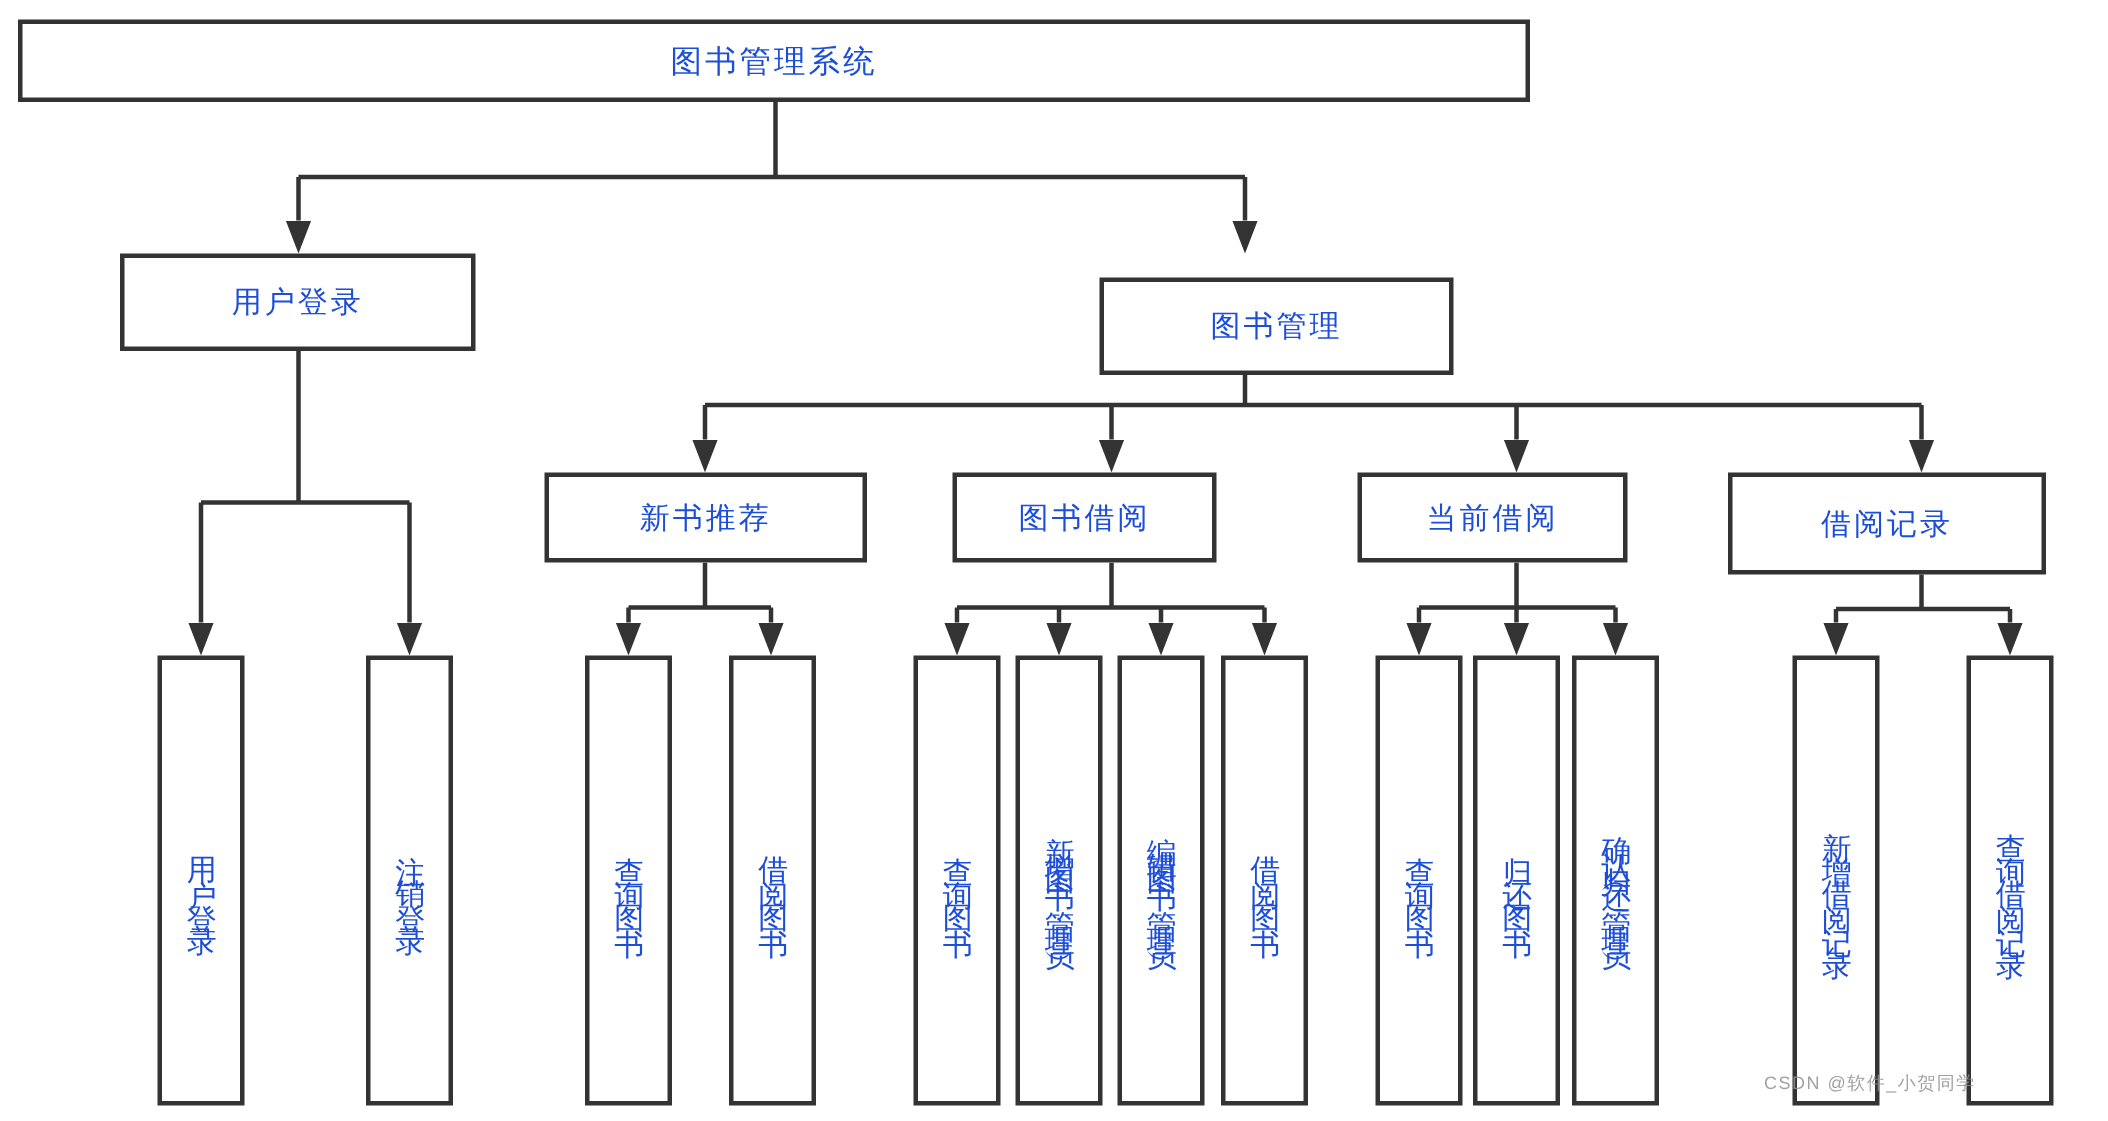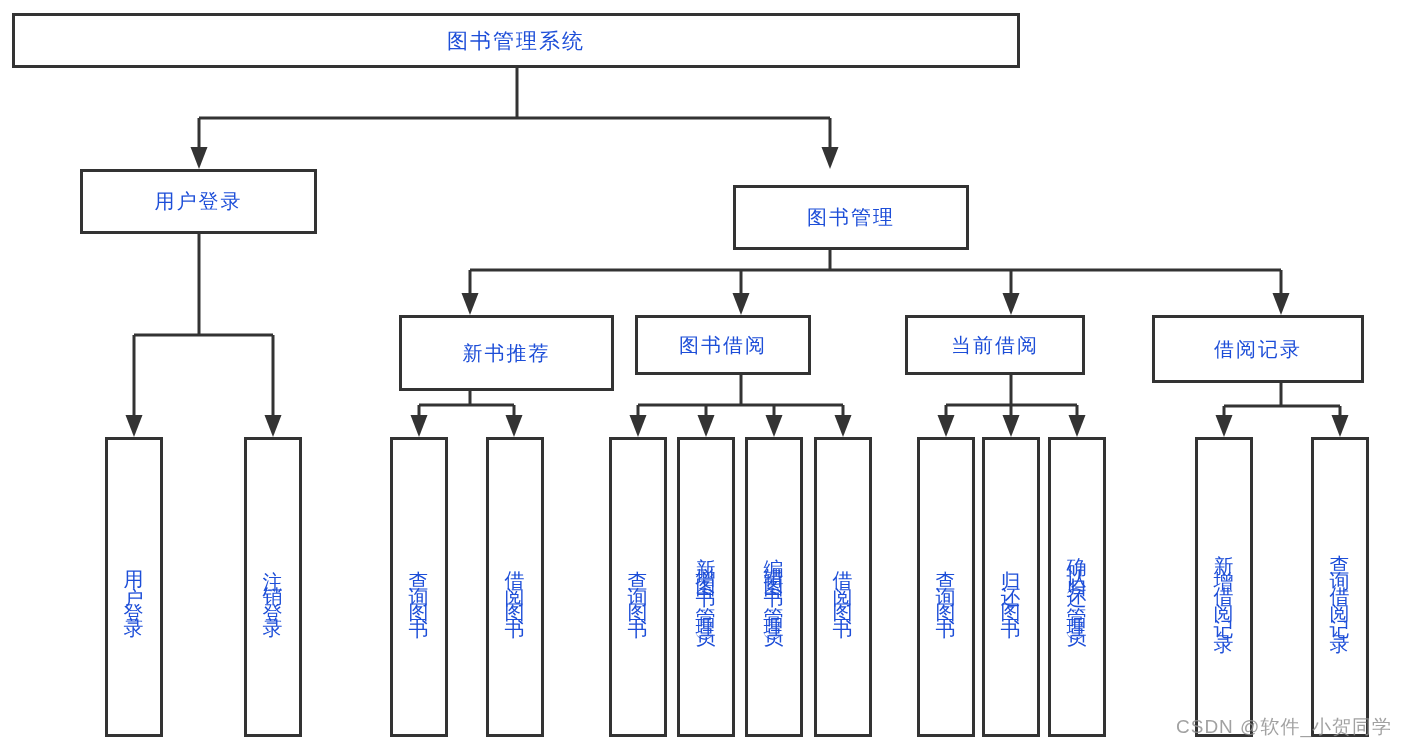--- a/index.html
+++ b/index.html
@@ -38,21 +38,21 @@
     top: 437px;
     width: 58px;
     height: 300px;
   }
   .ls-wide  { letter-spacing: 16px; }
   .ls-tight { letter-spacing: 10px; }
   .watermark {
     position: absolute;
     left: 1176px;
     top: 714px;
-    font-size: 19px;
+    font-size: 12px;
     letter-spacing: 1px;
     color: rgba(145,145,145,0.85);
     white-space: nowrap;
     z-index: 5;
   }
 </style>
 </head>
 <body>
 
 <div class="canvas">
@@ -119,21 +119,21 @@
         <line x1="1340" y1="406" x2="1340" y2="415" marker-end="url(#arw)"></line>
       </g>
     </g>
   </svg>
 
   <div class="node h-node root-node" style="left:12px; top:13px; width:1008px; height:55px;">图书管理系统</div>
 
   <div class="node h-node" style="left:80px; top:169px; width:237px; height:65px;">用户登录</div>
   <div class="node h-node" style="left:733px; top:169px; width:236px; height:65px;margin-top:16px;">图书管理</div>
 
-  <div class="node h-node" style="left:363px; top:315px; width:215px; height:76px;margin-left:36px;">新书推荐</div>
+  <div class="node h-node" style="left:363px; top:315px; width:215px; height:60px;">新书推荐</div>
   <div class="node h-node" style="left:635px; top:315px; width:176px; height:60px;">图书借阅</div>
   <div class="node h-node" style="left:905px; top:315px; width:180px; height:60px;">当前借阅</div>
   <div class="node h-node" style="left:1152px; top:315px; width:212px; height:68px;">借阅记录</div>
 
   <div class="node v-node ls-wide" style="left:105px;">用户登录</div>
   <div class="node v-node ls-wide" style="left:244px;">注销登录</div>
 
   <div class="node v-node ls-wide" style="left:390px;">查询图书</div>
   <div class="node v-node ls-wide" style="left:486px;">借阅图书</div>
 

